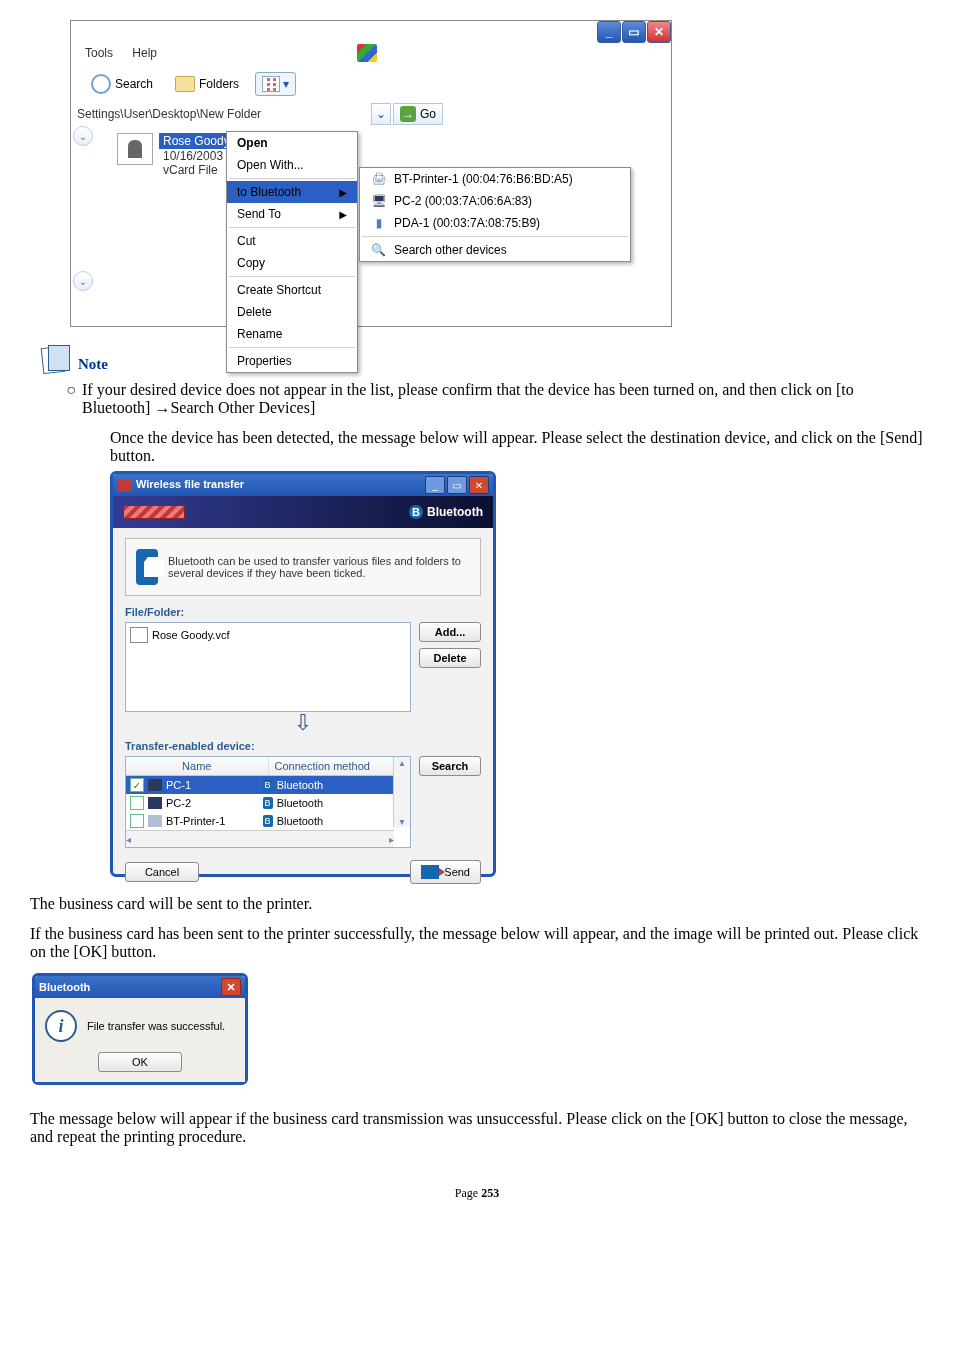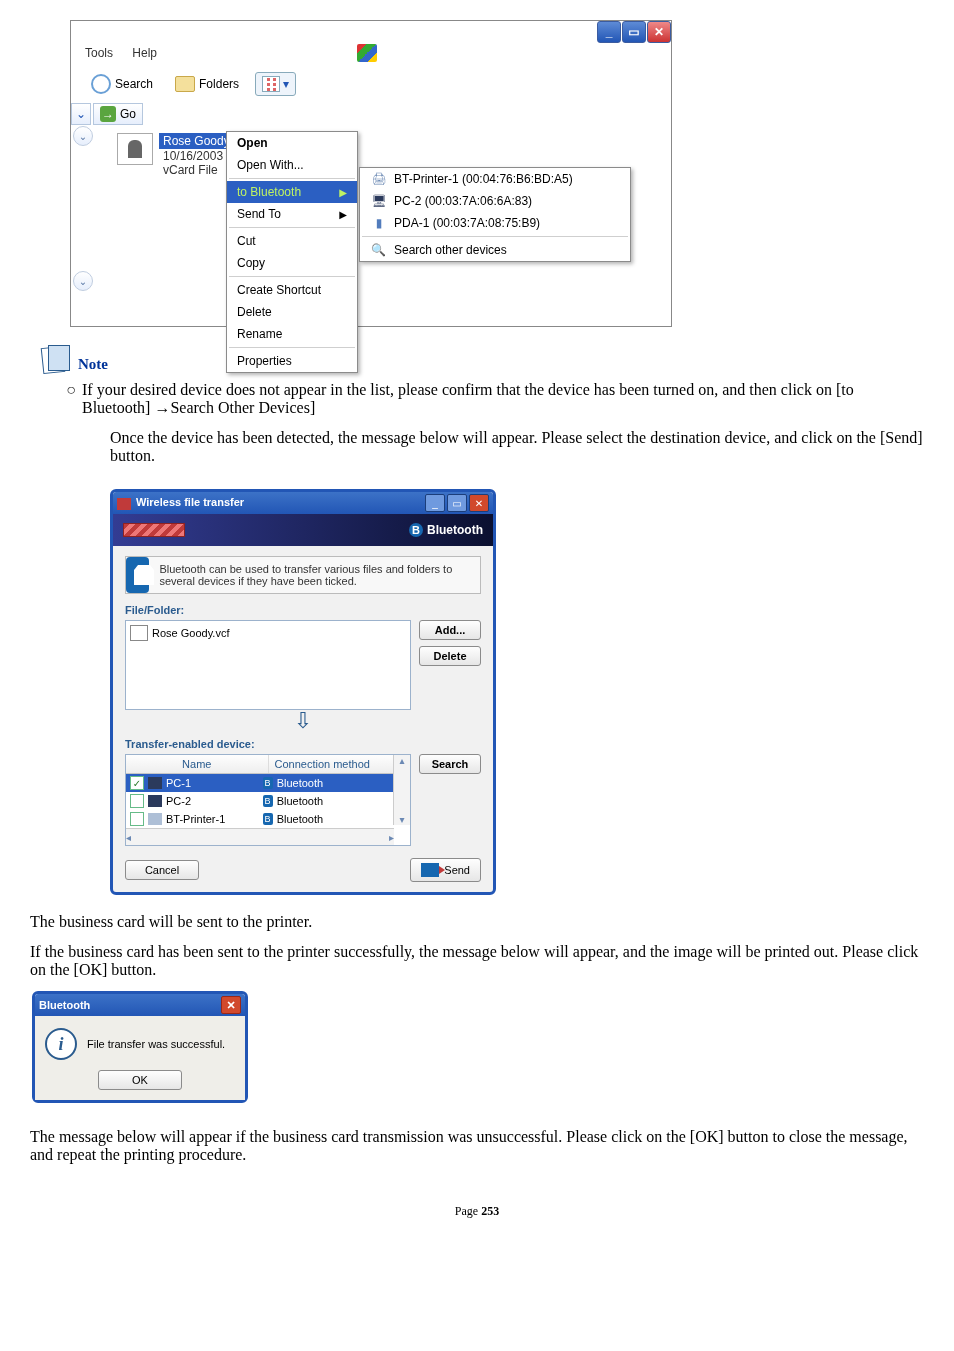--- a/index.html
+++ b/index.html
@@ -150,21 +150,21 @@
     background:#fff;
     border:1px solid #8b8b8b;
     box-shadow:2px 2px 4px rgba(0,0,0,0.3);
   }
   .ctxmenu .item {
     padding:4px 10px;
     display:flex; justify-content:space-between; align-items:center;
   }
   .ctxmenu .item.bold { font-weight:bold; }
   .ctxmenu .sep { height:1px; background:#cfcfcf; margin:2px 2px; }
-  .ctxmenu .item.hover { background:#2b5fc2; color:#bef264; }
+  .ctxmenu .item.hover { background:#2b5fc2; color:#000000; }
   .arrow { font-size:10px; }
   .submenu {
     position:absolute;
     left:288px; top:146px;
     width:270px;
     background:#fff;
     border:1px solid #8b8b8b;
     box-shadow:2px 2px 4px rgba(0,0,0,0.3);
   }
   .submenu .item {
@@ -205,21 +205,21 @@
   .note-icon .page1{left:0;top:2px;transform:rotate(-6deg);}
   .note-icon .page2{left:6px;top:0;background:#cfe1f3;}
   .note-label { color:#003399; font-family:"Times New Roman",serif; font-weight:bold; font-size:15px;}
 
   .bullet-list { margin:0 0 0 30px; padding:0;}
   .bullet-list li { list-style:none; display:flex; }
   .bullet-list .marker { width:22px; text-align:center; color:#333;}
   .bullet-list .li-content { flex:1; }
 
   .para { margin: 12px 0 12px 0; }
-  .nested-para { margin-left: 80px; margin-top:12px; margin-bottom:24px;}
+  .nested-para { margin-left: 80px; margin-top:12px; margin-bottom:6px;}
   
   .wft {
     width: 380px;
     height: 400px;
     margin-left: 80px;
     border: 3px solid #2256b5;
     border-radius: 6px;
     font-family: Tahoma, Arial, sans-serif;
     font-size: 11px;
     background:#f1f1f1;
@@ -250,20 +250,21 @@
     background-size:12px 12px;
     border:1px solid #8d2222;
   }
   .bt-logo{display:flex;align-items:center;font-weight:bold;font-size:12px;}
   .bt-logo .circ{width:14px;height:14px;border-radius:50%;background:#1667b0;color:#fff;display:inline-flex;align-items:center;justify-content:center;margin-right:4px;font-size:11px;}
   .wft-body{padding:10px 12px;}
   .info-box{
     border:1px solid #bbb;
     background:#f8f8f8;
     display:flex; align-items:center;
+    padding:10px;
   }
   .info-box .ficon{
     width:36px;height:36px;background:#1667b0;border-radius:4px;margin-right:10px;position:relative;
   }
   .info-box .ficon::after{
     content:"";position:absolute;left:8px;top:8px;width:20px;height:20px;background:#fff;clip-path:polygon(20% 0,80% 0,100% 25%,100% 100%,0 100%,0 25%);
   }
   .info-box .info-text{font-size:11px;color:#333;}
   .section-label{color:#2a5b8e;font-weight:bold;margin:10px 0 4px;}
   .file-list-area{display:flex;}
@@ -363,20 +364,21 @@
     <div class="tb-item">
       <span class="folder-icon"></span>
       <span>Folders</span>
     </div>
     <div class="tb-item boxed">
       <span class="grid-icon"></span>
       <span style="margin-left:3px;color:#2256b5;">▾</span>
     </div>
   </div>
   <div class="addr">
+    <div class="addr-text">Settings\User\Desktop\New Folder</div>
     <div class="addr-drop">⌄</div>
     <div class="go-btn">
       <span class="go-arrow">→</span>
       <span>Go</span>
     </div>
   </div>
   <div class="leftpane-chevron">⌄</div>
   <div class="leftpane-chevron2">⌄</div>
 
   <div class="file-icon">

